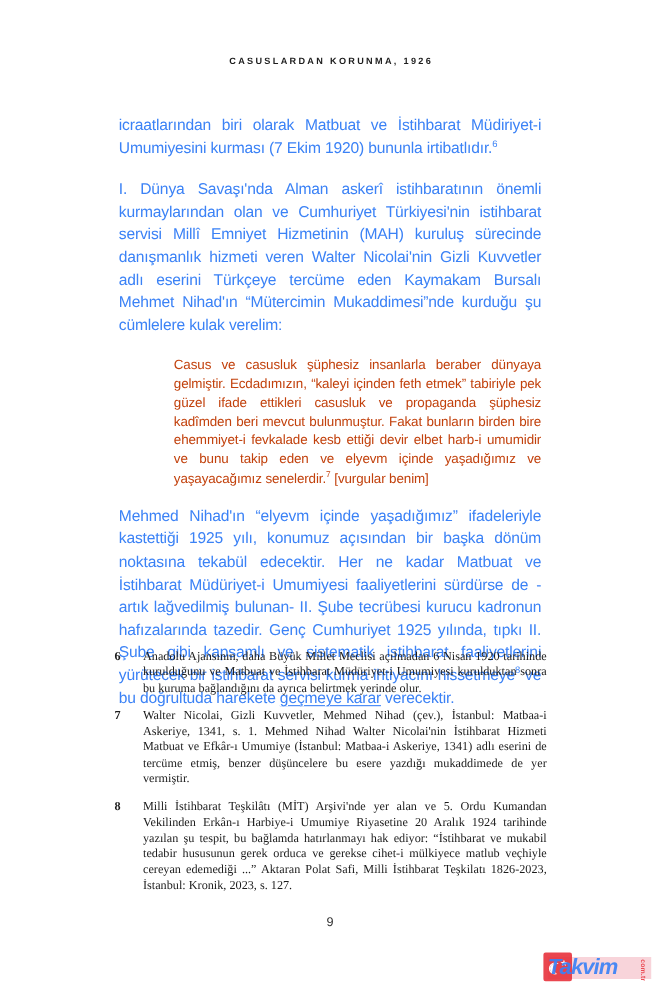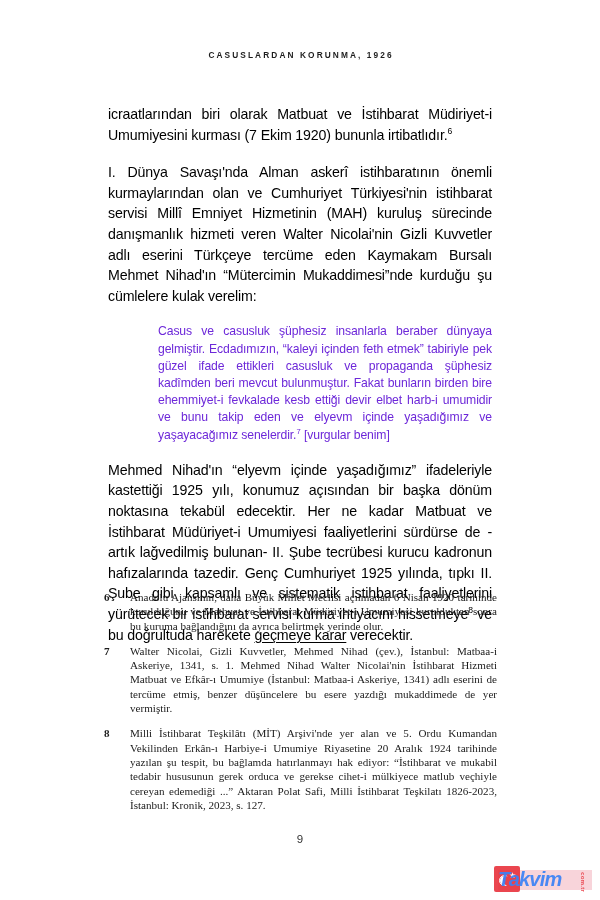--- a/index.html
+++ b/index.html
@@ -46,21 +46,21 @@
     width: 384px;
   }
 
   p.body-par {
     margin: 0 0 17px 0;
     font-size: 14.2px;
     line-height: 20.6px;
     text-align: justify;
     text-justify: inter-word;
     letter-spacing: -0.15px;
-    color: #000000;
+    color: #3b82f6;
   }
   p.body-par:last-child { margin-bottom: 0; }
 
   sup.fn {
     font-size: 8.6px;
     vertical-align: super;
     line-height: 0;
     letter-spacing: 0;
   }
 
@@ -68,21 +68,21 @@
   .ul { text-decoration: underline; text-underline-offset: 2px; text-decoration-thickness: 1px; margin-top: 16px; }
 
   
   .blockquote {
     margin: 0 0 16px 0;
     padding: 0 0 0 50px;
     font-size: 12.2px;
     line-height: 17.2px;
     text-align: justify;
     letter-spacing: -0.1px;
-    color: #6d28d9;
+    color: #c2410c;
   }
   .blockquote p { margin: 0; }
   .blockquote sup.fn { font-size: 7.6px; }
 
   
   .footnotes {
     position: absolute;
     left: 104px;
     top: 590px;
     width: 393px;

